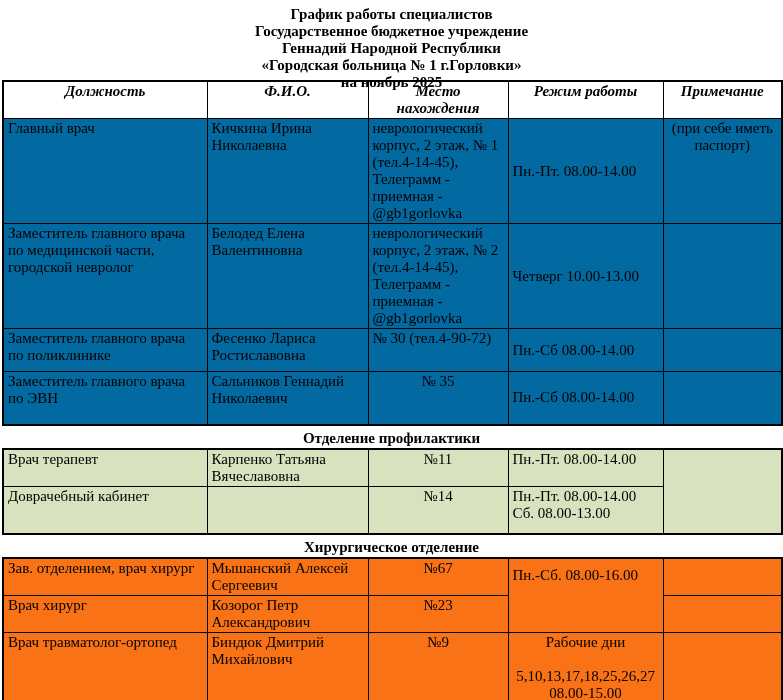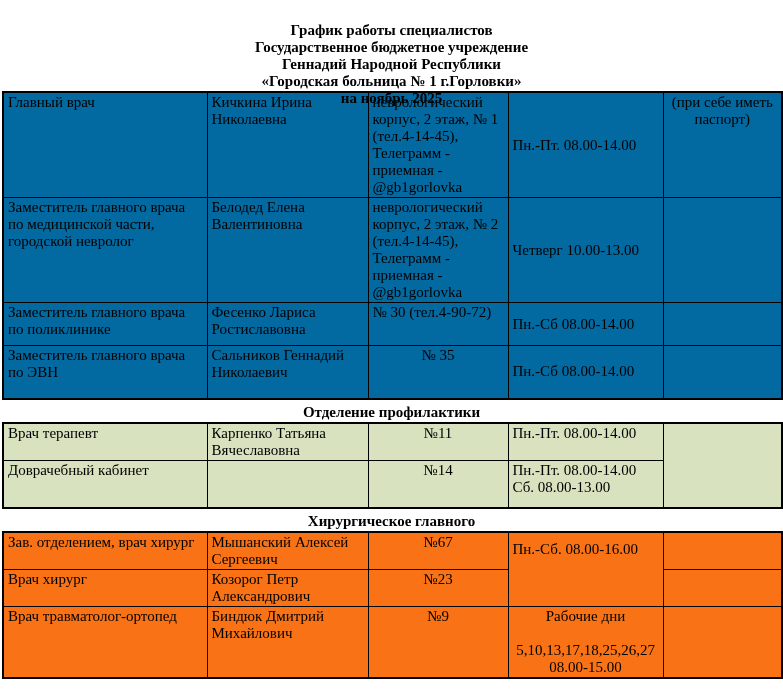--- a/index.html
+++ b/index.html
@@ -12,22 +12,22 @@
     height: 700px;
     font-family: "Liberation Serif", "DejaVu Serif", serif;
     font-size: 15px;
     color: #000000;
     overflow: hidden;
   }
   .doc-title {
     text-align: center;
     font-weight: bold;
     line-height: 17px;
-    padding-top: 22px;
-    height: 91px;
+    padding-top: 6px;
+    height: 80px;
     box-sizing: border-box;
   }
   table.sched {
     border-collapse: collapse;
     table-layout: fixed;
     width: 779px;
     margin-left: 2px;
     border: 2px solid #000000;
   }
   table.sched td {
@@ -75,20 +75,28 @@
 
   <table class="sched t-admin">
     <colgroup>
       <col style="width:204px">
         <col style="width:161px">
         <col style="width:140px">
         <col style="width:155px">
         <col style="width:119px">
     </colgroup>
     <tbody>
+        <tr class="hd" style="height:33px">
+      <td>Должность</td>
+      <td>Ф.И.О.</td>
+      <td>Место
+нахождения</td>
+      <td>Режим работы</td>
+      <td>Примечание</td>
+    </tr>
     <tr style="height:101px">
       <td>Главный врач</td>
       <td>Кичкина Ирина
 Николаевна</td>
       <td>неврологический
 корпус, 2 этаж, № 1
 (тел.4-14-45),
 Телеграмм -
 приемная -
 @gb1gorlovka</td>
@@ -154,21 +162,21 @@
     <tr style="height:48px">
       <td>Доврачебный кабинет</td>
       <td></td>
       <td class="ctr">№14</td>
       <td>Пн.-Пт.  08.00-14.00
 Сб. 08.00-13.00</td>
     </tr>
   </tbody>
     </table>
 
-  <div class="section-heading">Хирургическое главного</div>
+  <div class="section-heading">Хирургическое отделение</div>
 
   <table class="sched t-surgery">
     <colgroup>
       <col style="width:204px">
         <col style="width:161px">
         <col style="width:140px">
         <col style="width:155px">
         <col style="width:119px">
     </colgroup>
     <tbody>

